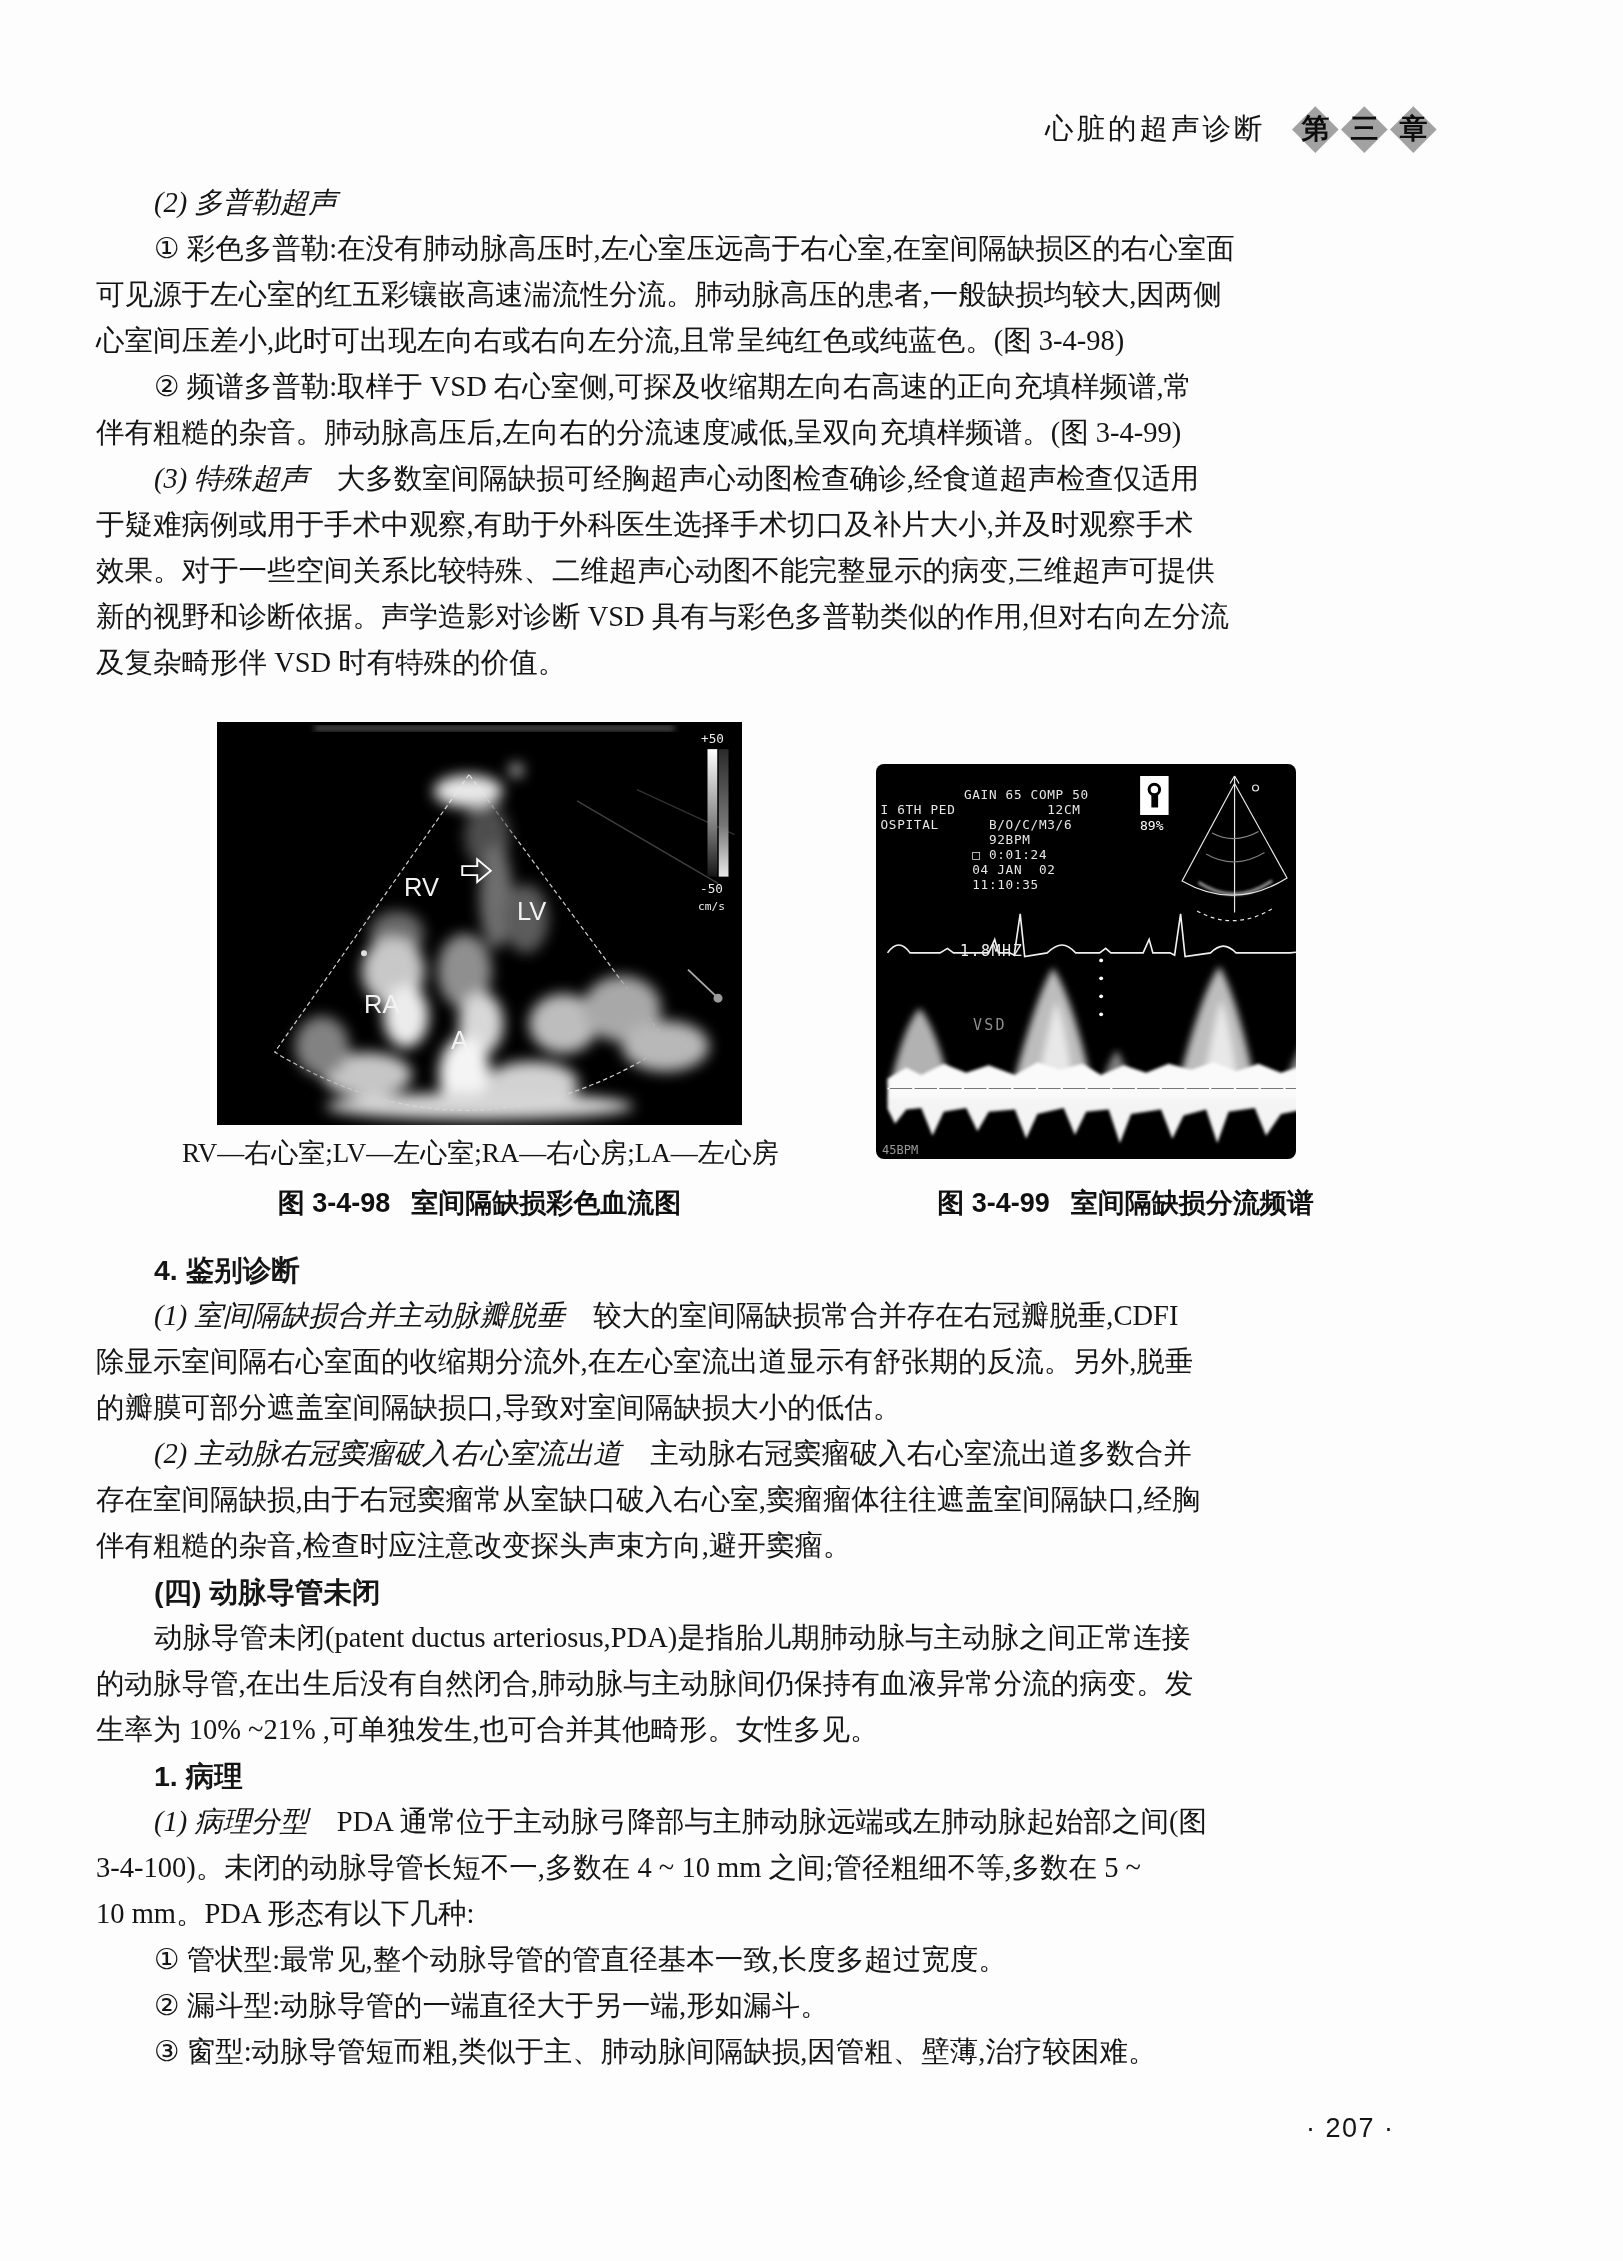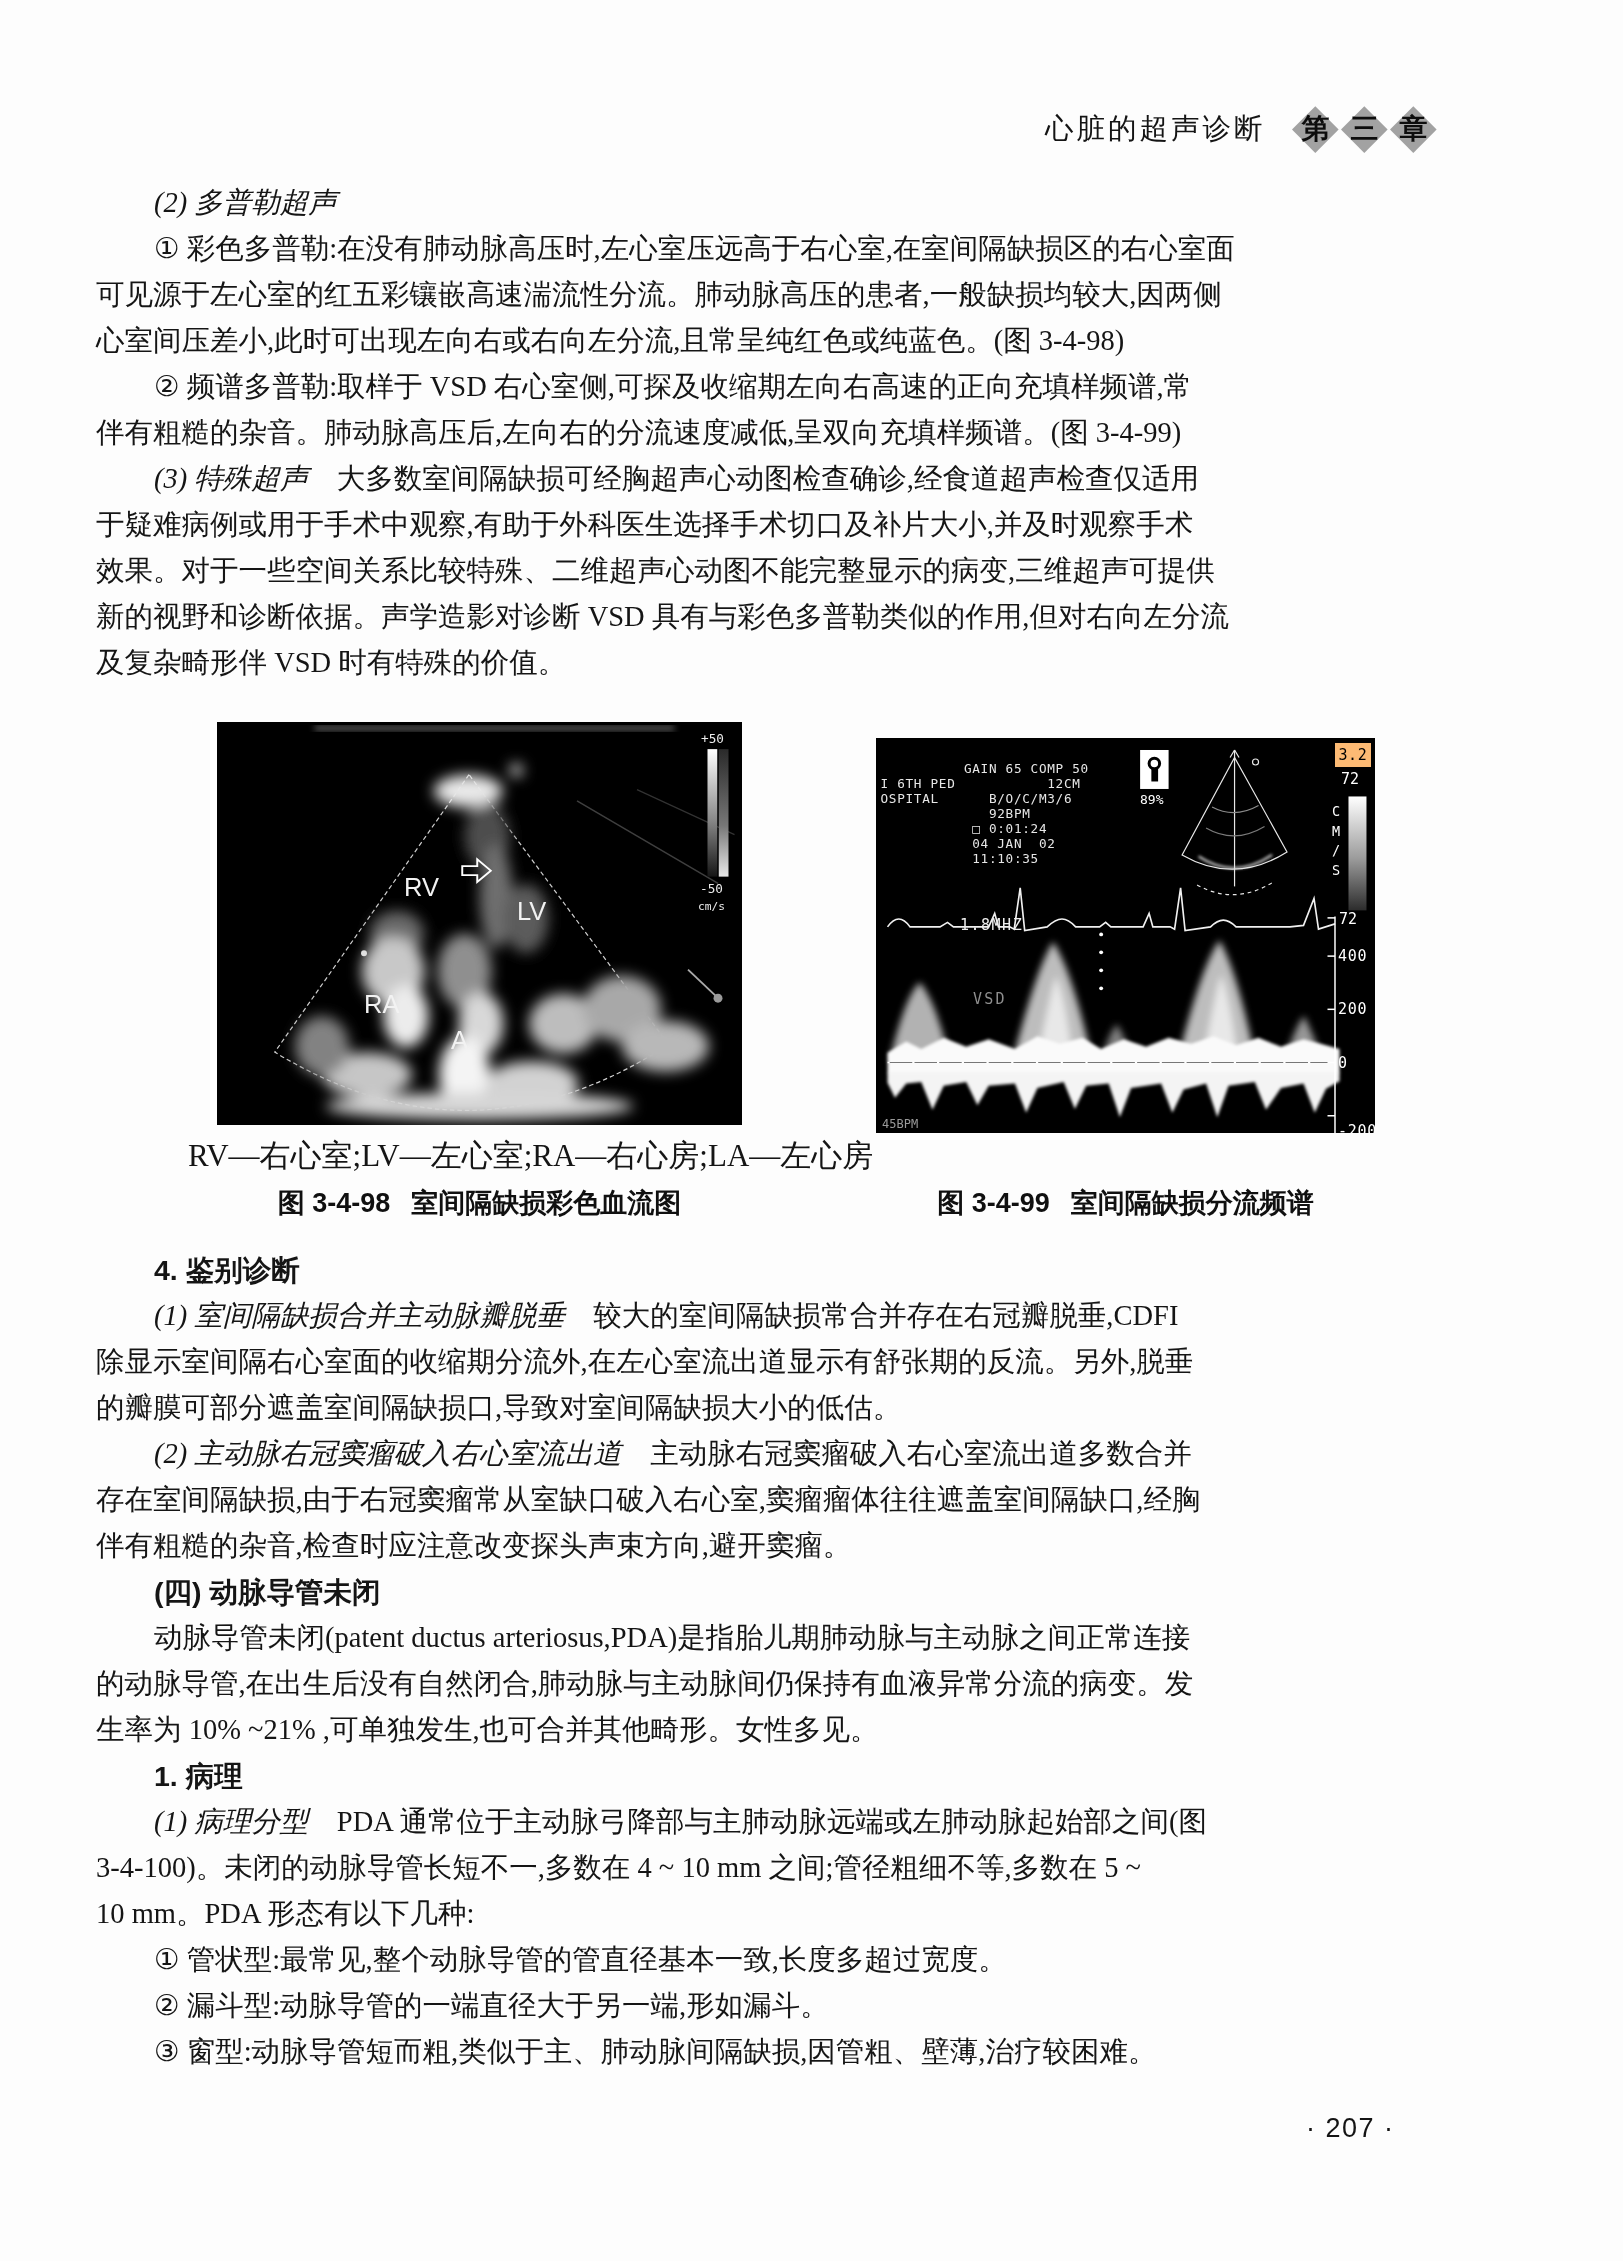--- a/index.html
+++ b/index.html
@@ -26,35 +26,35 @@
   #text-top{top:180px;}
   #text-bottom{top:1247px;}
   .line{height:46px;line-height:46px;white-space:nowrap;}
   .indent{padding-left:58px;}
   .run-normal{}
   .run-kai{font-style:italic;}
   .run-bold{font-family:"Liberation Sans","DejaVu Sans",sans-serif;font-weight:bold;font-style:normal;}
   
   .fig{position:absolute;background:#000;overflow:hidden;}
   #fig98{left:217px;top:722px;width:525px;height:403px;}
-  #fig99{left:876px;top:738px;width:499px;height:395px;}
+  #fig99{left:876px;top:764px;width:420px;height:395px;border-radius:8px;}
   .fig svg{position:absolute;left:0;top:0;}
   .ov{position:absolute;color:#fff;font-family:"DejaVu Sans Mono","Liberation Mono",monospace;}
   .anat{font-family:"Liberation Sans","DejaVu Sans",sans-serif;font-size:25.5px;color:#f2f2f2;}
   .machine{top:22.5px;left:4.5px;font-size:12.7px;line-height:15px;color:#e6e6e6;white-space:pre;letter-spacing:0.7px;}
   .mline{height:15px;}
   
   .cb-lab{font-size:12.7px;color:#ededed;}
   
   .whitebox{top:4.5px;left:459px;width:36px;height:24px;background:#fdba74;color:#000;
     font-size:15px;text-align:center;line-height:24px;letter-spacing:0.7px;}
   .unitcol{left:456px;top:66px;display:flex;flex-direction:column;gap:4.5px;font-size:13.5px;line-height:15px;}
   .tick{left:462px;font-size:15px;letter-spacing:0.7px;}
   
-  #legend{position:absolute;left:188px;top:1135px;font-size:31px;color:#151515;}
+  #legend{position:absolute;left:182px;top:1135px;font-size:27px;color:#151515;}
   .caption{
     position:absolute;top:1185px;text-align:center;
     font-family:"Liberation Sans","DejaVu Sans",sans-serif;font-weight:bold;font-size:27px;color:#101010;
   }
   #cap98{left:217px;width:525px;}
   #cap99{left:876px;width:499px;}
   .caplabel{margin-right:21px;}
   
   #pagenum{
     position:absolute;top:2113px;left:1306px;width:120px;text-align:left;

